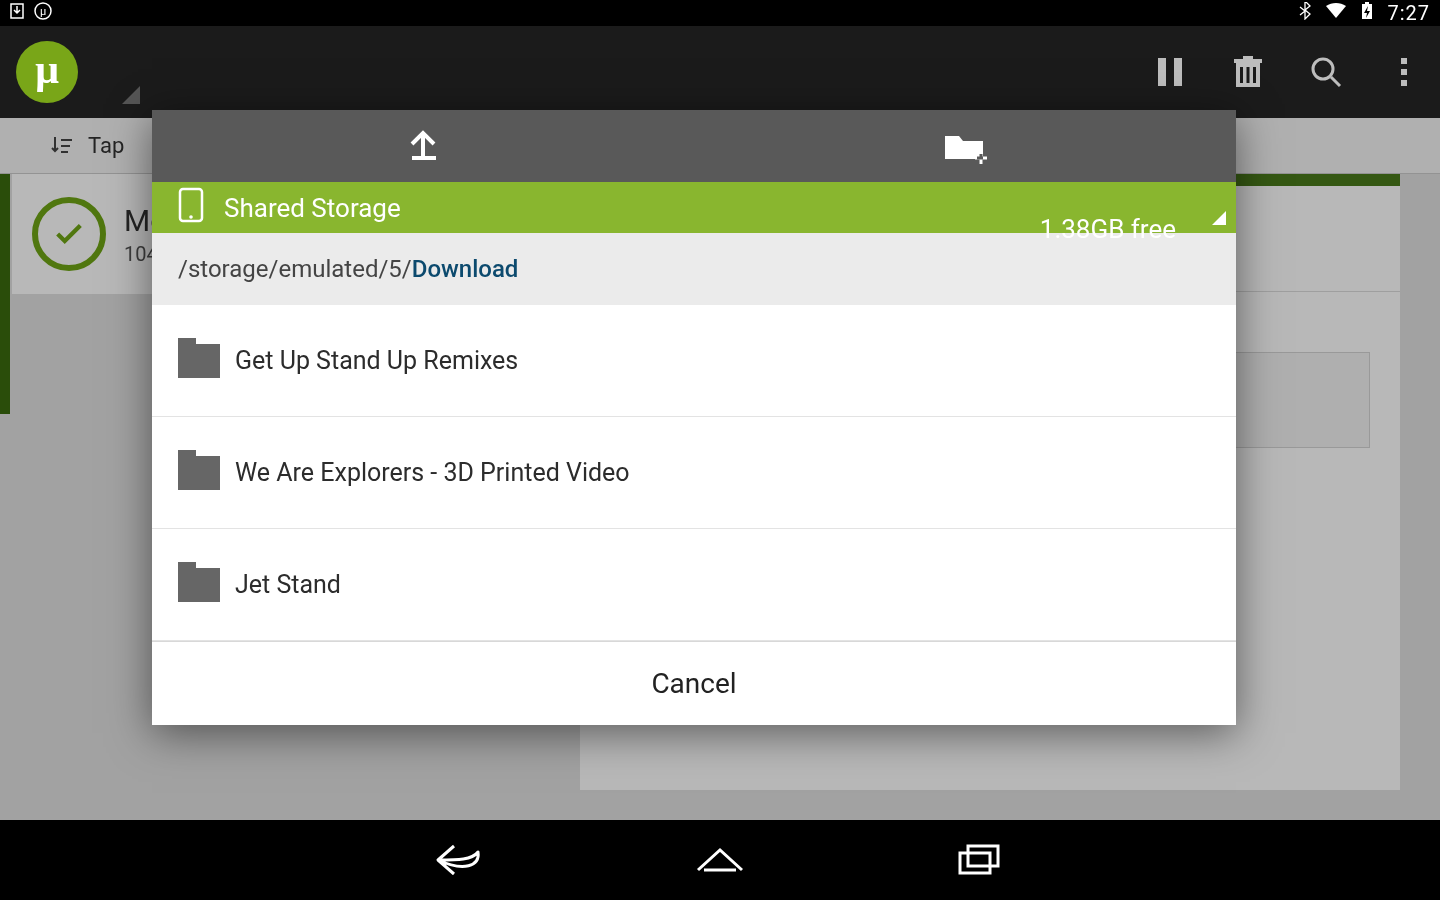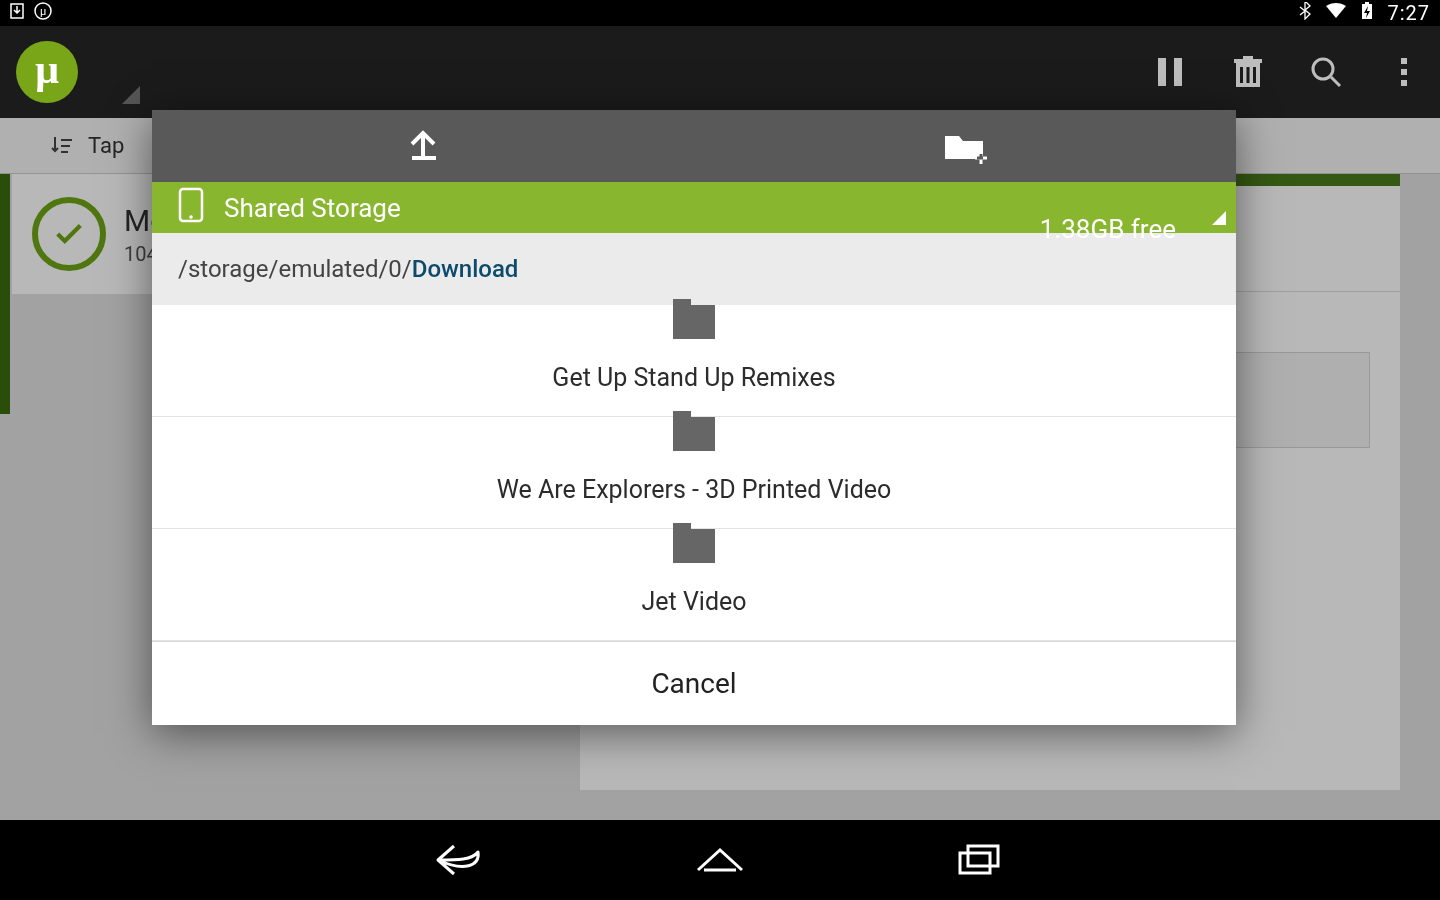--- a/index.html
+++ b/index.html
@@ -98,21 +98,21 @@
   .dialog .storage-row .tri {
     position:absolute; right:10px; bottom:8px;
     width:0; height:0; border-left:14px solid transparent; border-bottom:14px solid #fff;
   }
   .dialog .path-row {
     background:#ebebeb; padding:22px 26px; font-size:24px; color:#444;
   }
   .dialog .path-row .leaf { color:#0c4a6e; font-weight:500; }
   .dialog .folder-row {
     height:112px; border-bottom:1px solid #e3e3e3; display:flex; align-items:center;
-    padding:0 26px; gap:24px;flex-direction:column;
+    padding:0 26px; gap:15px;
   }
   .dialog .folder-row:last-of-type { border-bottom:none; }
   .dialog .folder-row .ficon { width:42px; height:34px; background:#666; position:relative; }
   .dialog .folder-row .ficon::before { content:""; position:absolute; top:-6px; left:0; width:18px; height:6px; background:#666; }
   .dialog .folder-row .fname { font-size:25px; color:#2c2c2c; }
   .dialog .dlg-buttons {
     display:flex; border-top:1px solid #d8d8d8; height:84px;
   }
   .dialog .dlg-buttons .dbtn {
     flex:1; display:flex; align-items:center; justify-content:center;
@@ -275,32 +275,32 @@
           <rect x="2" y="2" width="22" height="32" rx="3" fill="none" stroke="#fff" stroke-width="2.5"></rect>
           <circle cx="13" cy="30" r="1.8" fill="#fff"></circle>
         </svg>
     </span>
     <span>Shared Storage</span>
     <span class="free">1.38GB free</span>
     <div class="tri"></div>
   </div>
 
   <div class="path-row">
-    <span>/storage/emulated/0/</span><span class="leaf">Download</span>
+    <span>/storage/emulated/5/</span><span class="leaf">Download</span>
   </div>
 
   <div class="folder-row">
     <div class="ficon"></div>
     <div class="fname">Get Up Stand Up Remixes</div>
   </div>
   <div class="folder-row">
     <div class="ficon"></div>
     <div class="fname">We Are Explorers - 3D Printed Video</div>
   </div>
   <div class="folder-row">
     <div class="ficon"></div>
-    <div class="fname">Jet Video</div>
+    <div class="fname">Jet Stand</div>
   </div>
 
   <div class="dlg-buttons">
     <div class="dbtn">Cancel</div>
   </div>
 </div>
 
 </body></html>

